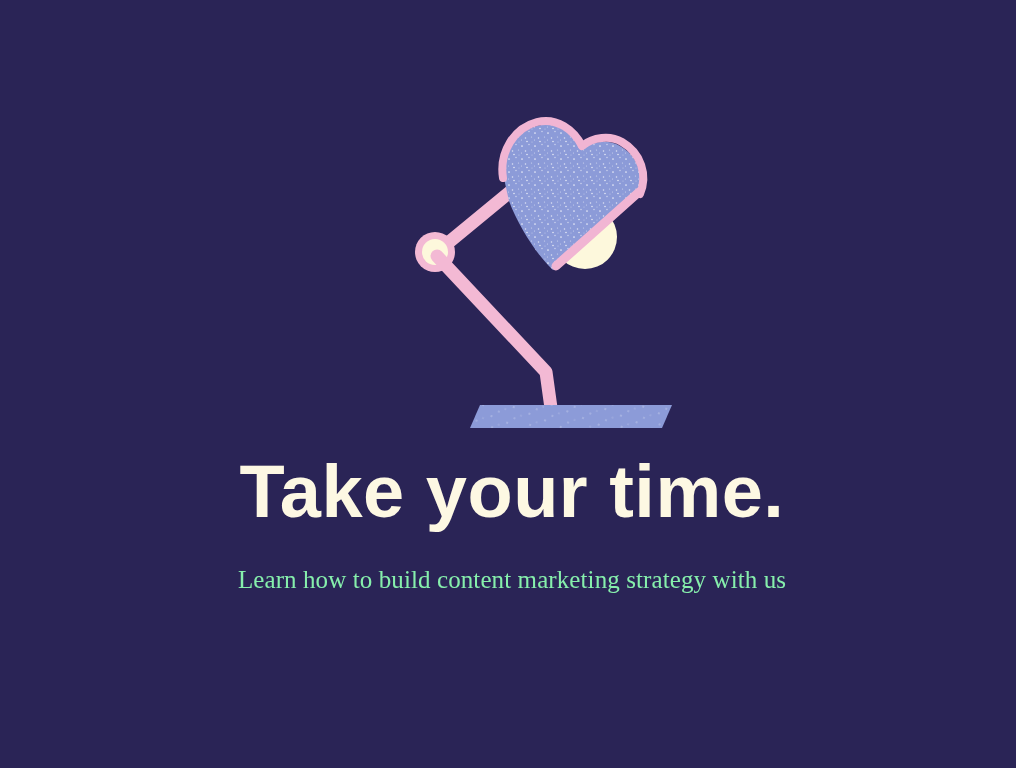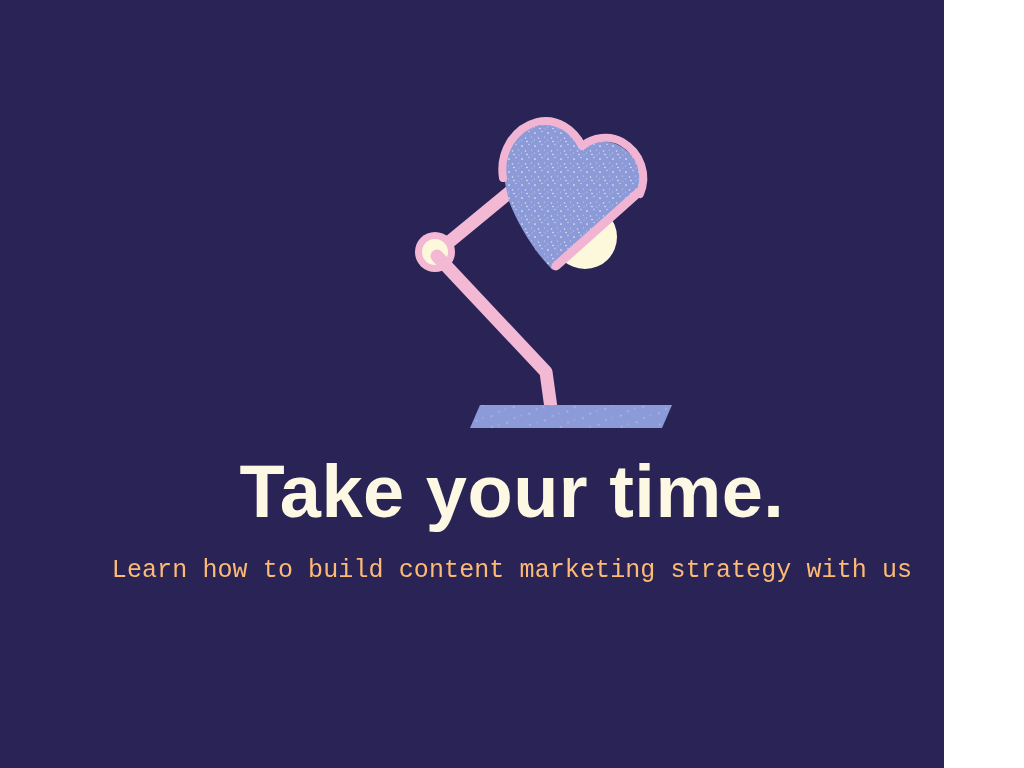--- a/index.html
+++ b/index.html
@@ -8,21 +8,21 @@
     padding: 0;
   }
   body {
     width: 1024px;
     height: 768px;
     overflow: hidden;
     font-family: "Liberation Sans", sans-serif;
   }
   #slide {
     position: relative;
-    width: 944px;
+    width: 1016px;
     height: 768px;
     background: #2a2456;
     overflow: hidden;
   }
   #illustration {
     position: absolute;
     left: 0;
     top: 0;
     width: 1024px;
     height: 768px;
@@ -38,28 +38,28 @@
     margin: 0;
     font-family: "Liberation Sans", sans-serif;
     font-size: 74px;
     font-weight: bold;
     letter-spacing: 0.5px;
     line-height: 1.0;
     color: #fdf8e3;
     white-space: nowrap;
   }
   #subheadline {
-    margin: 3px;
+    margin: 12px;
     padding-top: 26px;
-    font-family: Liberation Mono, monospace;
+    font-family: Liberation Serif, serif;
     font-size: 25px;
     font-weight: normal;
     letter-spacing: 0.1px;
     line-height: 1.0;
-    color: #fdba74;
+    color: #86efac;
     white-space: nowrap;
   }
 </style>
 </head>
 <body>
 
 <div id="slide">
 
   <svg id="illustration" viewBox="0 0 1024 768" xmlns="http://www.w3.org/2000/svg">
     <defs>

